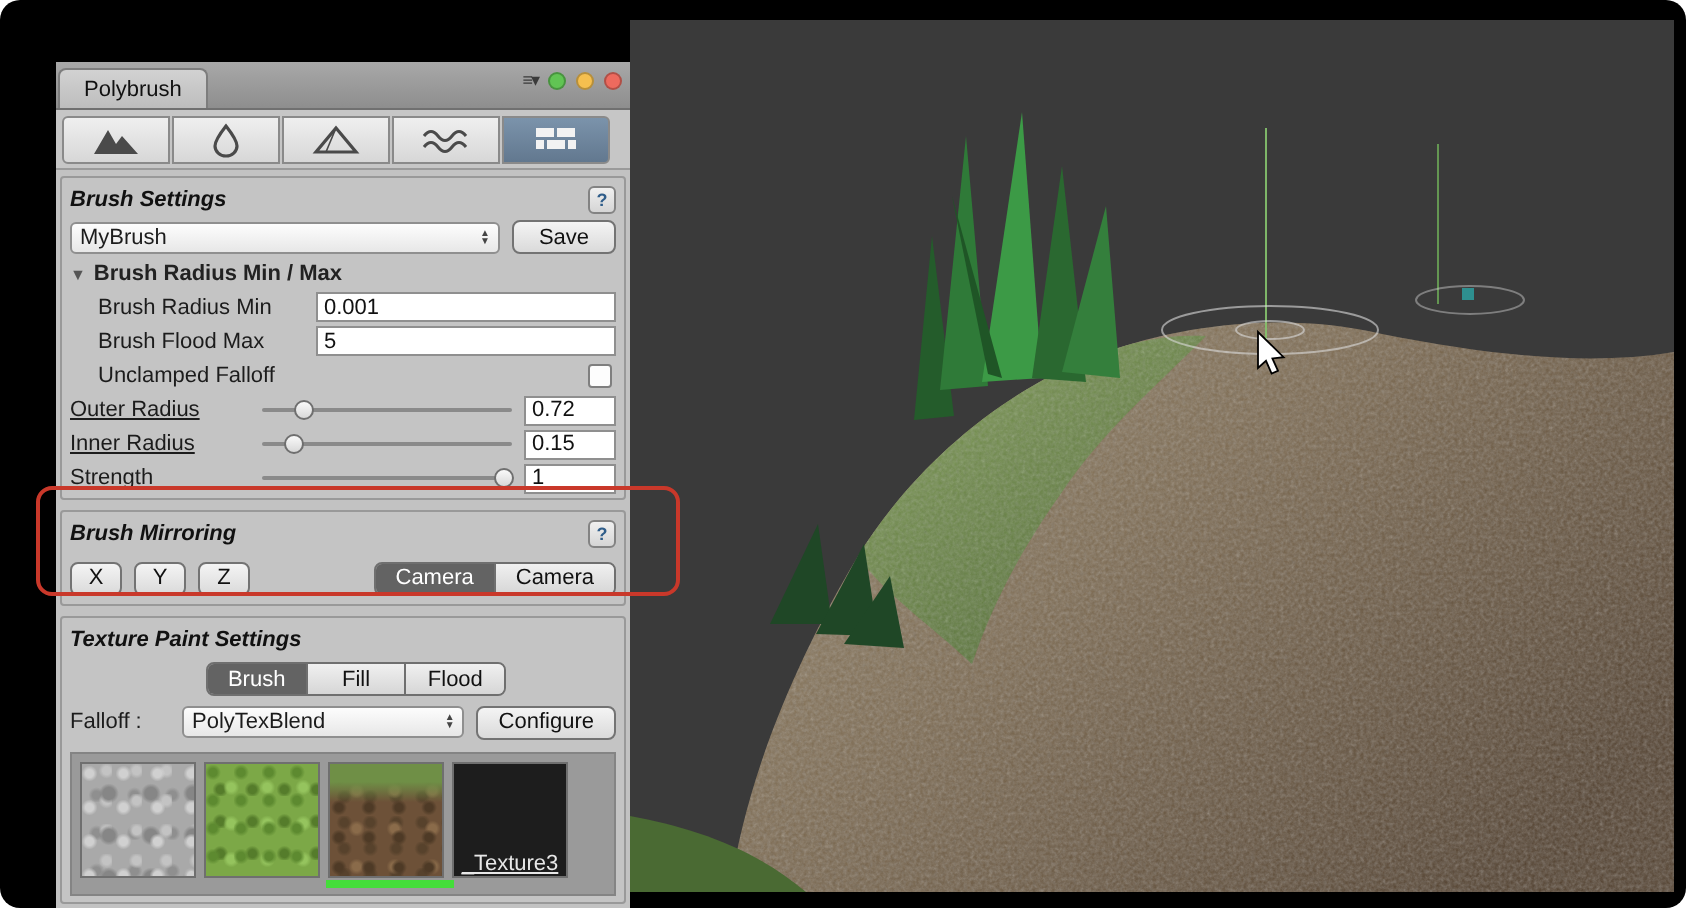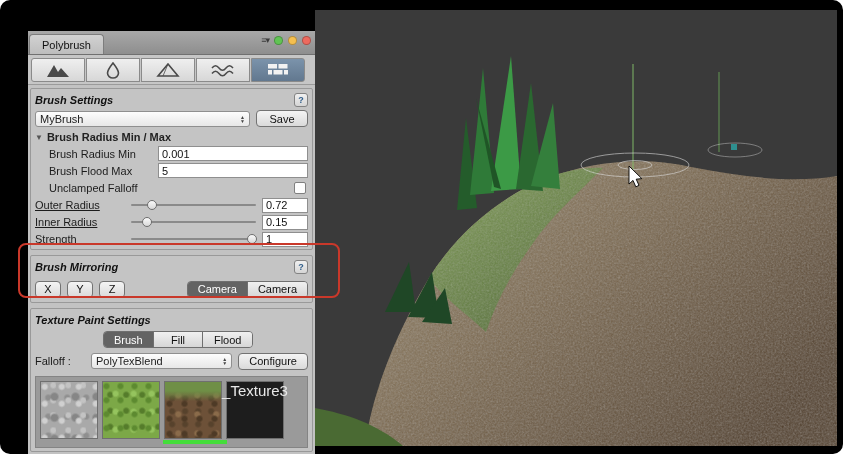--- a/index.html
+++ b/index.html
@@ -73,21 +73,21 @@
 
   .material-row { margin-top:3px; height:20px; }
   .material-label { width:56px; }
   .material-row .dropdown { margin-right:6px; }
 
   .palette { margin-top:5px; background:#9a9a9a; border:1px solid #848484; padding:4px; display:flex; gap:4px; height:72px; }
   .swatch { width:58px; height:58px; border:1px solid #6f6f6f; position:relative; }
   .tex-rock { background-color:#a9a9a9; background-image:radial-gradient(circle at 22% 28%, #d0d0d0 2px, transparent 4px), radial-gradient(circle at 64% 70%, #868686 3px, transparent 5px), radial-gradient(circle at 82% 22%, #c3c3c3 2px, transparent 4px), radial-gradient(circle at 38% 82%, #8f8f8f 2px, transparent 4px); background-size:17px 17px, 21px 21px, 15px 15px, 19px 19px; }
   .tex-grass { background-color:#7ca847; background-image:radial-gradient(circle at 25% 30%, #5d8a30 2px, transparent 4px), radial-gradient(circle at 70% 65%, #95c45e 2px, transparent 4px), radial-gradient(circle at 45% 80%, #557c2b 2px, transparent 4px); background-size:14px 14px, 18px 18px, 16px 16px; }
   .tex-dirt { background-color:#6d5138; background-image:linear-gradient(#6f8f46 0 16%, rgba(111,143,70,0) 34%), radial-gradient(circle at 30% 45%, #4e3a26 2px, transparent 4px), radial-gradient(circle at 70% 70%, #8a6b4a 2px, transparent 4px), radial-gradient(circle at 55% 25%, #57422c 2px, transparent 4px); background-size:100% 100%, 15px 15px, 19px 19px, 13px 13px; }
-  .tex-dark { background:#1d1d1d; display:flex; align-items:flex-start; justify-content:center; color:#e8e8e8; font-size:15px; }
+  .tex-dark { background:#1d1d1d; display:flex; align-items:flex-end; justify-content:center; color:#e8e8e8; font-size:11px;text-decoration:underline; }
   .tex-progress { position:absolute; left:-2px; right:-6px; bottom:-6px; height:4px; background:#44dd3a; }
 
   
   .scene { position:absolute; left:315px; top:10px; width:522px; height:436px; background:#3a3a3a; }
   .scene svg { display:block; }
 
   
   .annotation { position:absolute; left:18px; top:243px; width:322px; height:55px; border:2px solid #c9382a; border-radius:8px; pointer-events:none; z-index:50; }
 </style>
 </head>

